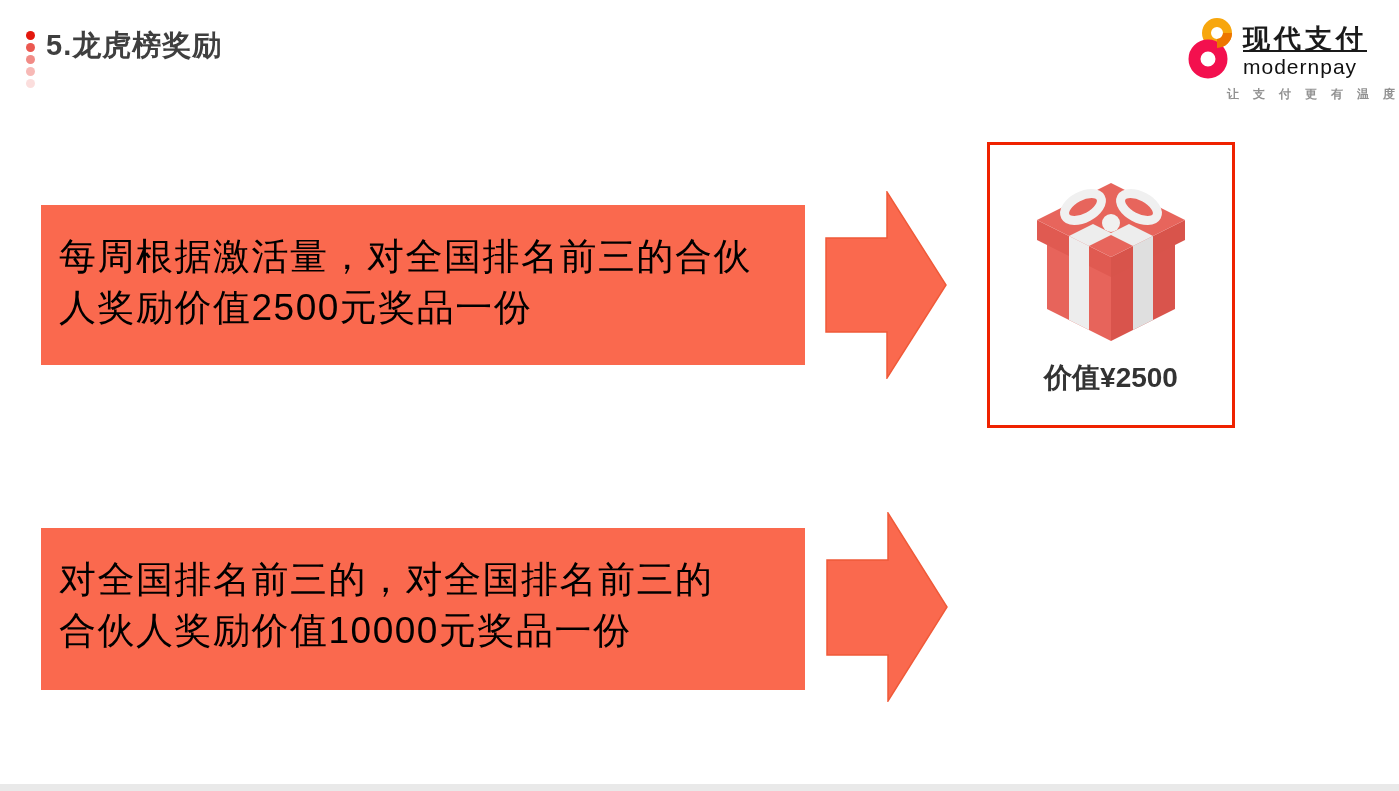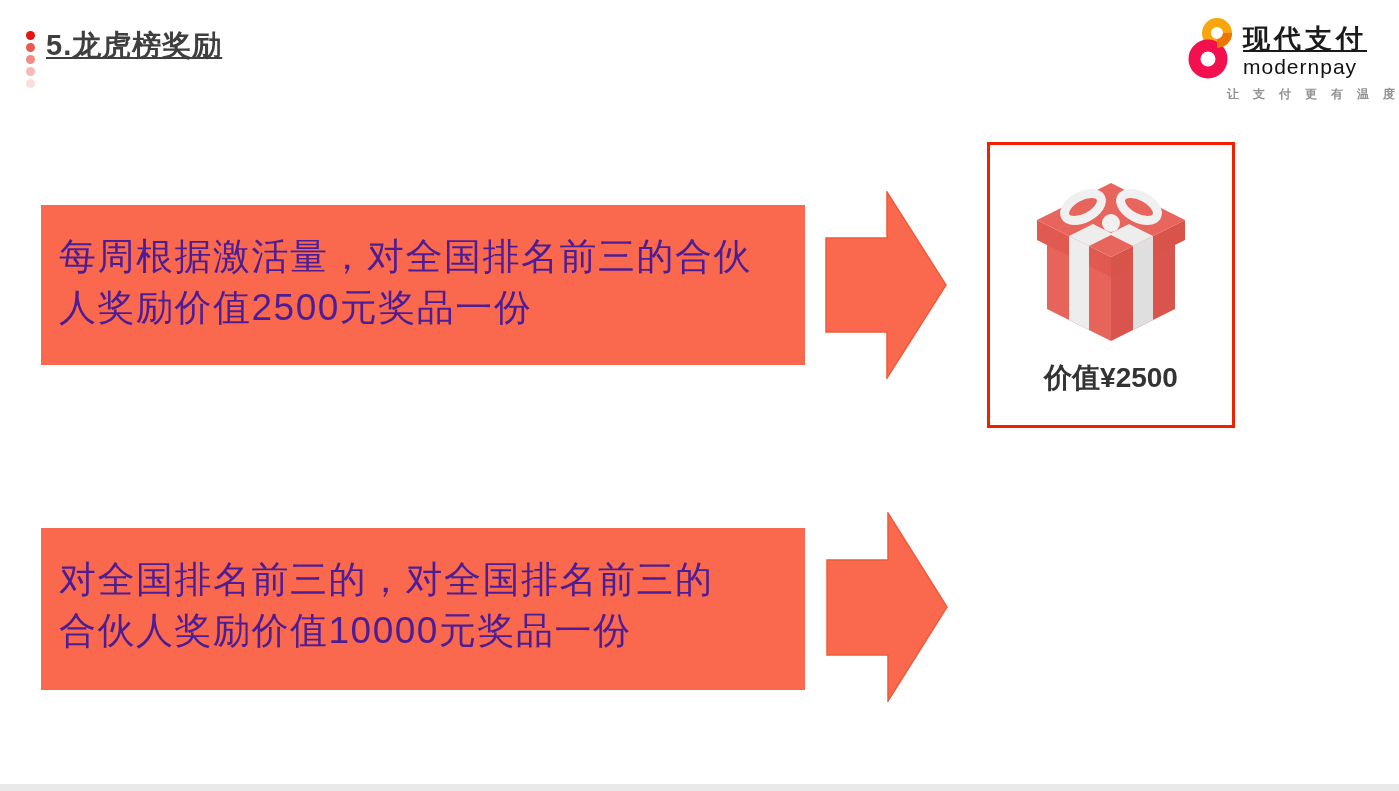--- a/index.html
+++ b/index.html
@@ -17,34 +17,34 @@
 
   
   .dots{position:absolute;left:26px;top:31px;display:flex;flex-direction:column;gap:3px;}
   .dot{width:9px;height:9px;border-radius:50%;background:#E3170D;}
   .dot:nth-child(1){opacity:1;}
   .dot:nth-child(2){opacity:.72;}
   .dot:nth-child(3){opacity:.5;}
   .dot:nth-child(4){opacity:.3;}
   .dot:nth-child(5){opacity:.14;}
   .page-title{position:absolute;left:46px;top:26px;font-size:29px;font-weight:bold;
-    color:var(--title-text);letter-spacing:1px;text-decoration:underline;}
+    color:var(--title-text);letter-spacing:1px;}
 
   
   .logo-8{position:absolute;left:1184px;top:12px;}
   .logo-cn{position:absolute;left:1243px;top:21px;font-size:27px;font-weight:bold;
     color:#1A1A1A;letter-spacing:4px;white-space:nowrap;text-decoration:underline;}
   .logo-en{position:absolute;left:1243px;top:55px;font-size:21px;color:#111;
     letter-spacing:1px;white-space:nowrap;}
   .logo-tagline{position:absolute;left:1227px;top:86px;font-size:12px;
     color:var(--tagline-gray);letter-spacing:14px;white-space:nowrap;font-weight:bold;}
 
   
   .desc-box{position:absolute;left:41px;width:764px;height:160px;background:var(--accent);
-    color:#4c1d95;font-size:37px;line-height:51px;padding:26px 0 0 18px;letter-spacing:1.5px;}
+    color:#000000;font-size:37px;line-height:51px;padding:26px 0 0 18px;letter-spacing:1.5px;}
   .desc-box.r1{top:205px;}
   .desc-box.r2{top:528px;height:162px;}
 
   
   .arrow{position:absolute;}
   .arrow.r1{left:825px;top:191px;}
   .arrow.r2{left:826px;top:512px;}
   .arrow polygon{fill:var(--accent);stroke:var(--accent-stroke);stroke-width:1.5;}
 
   

